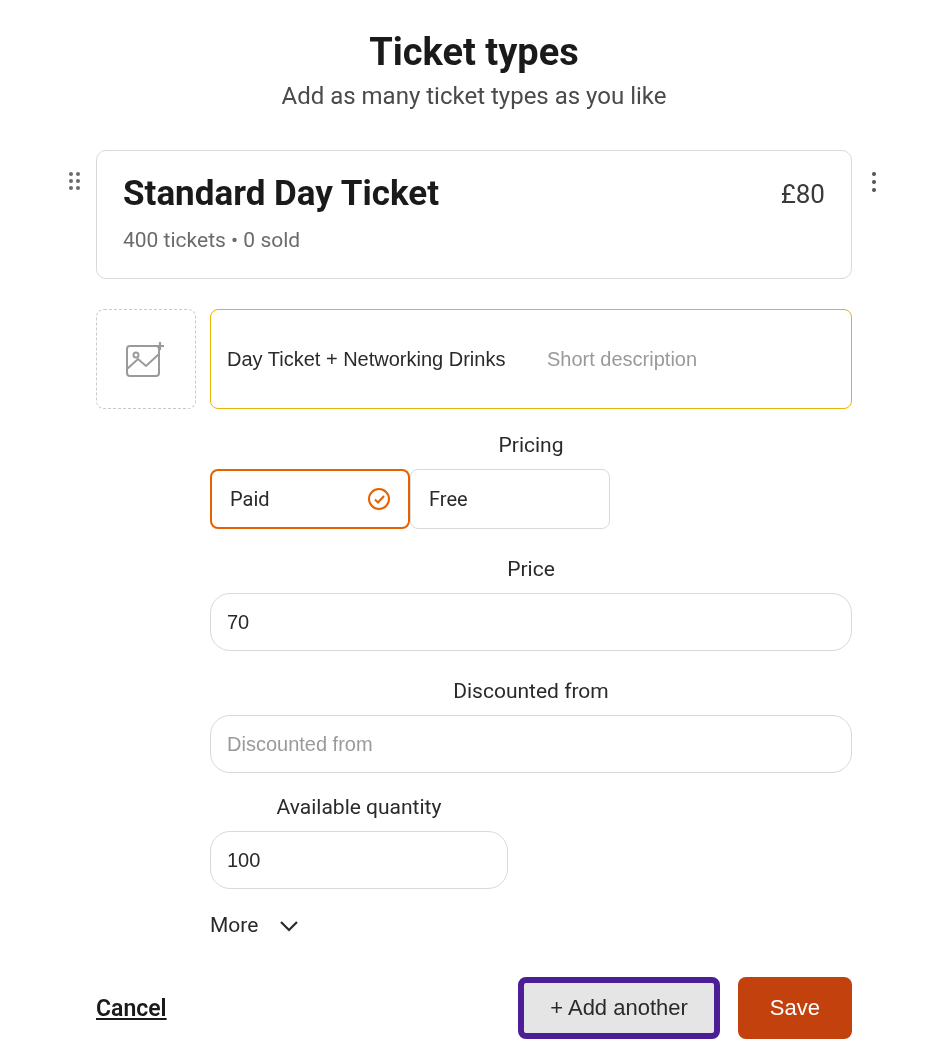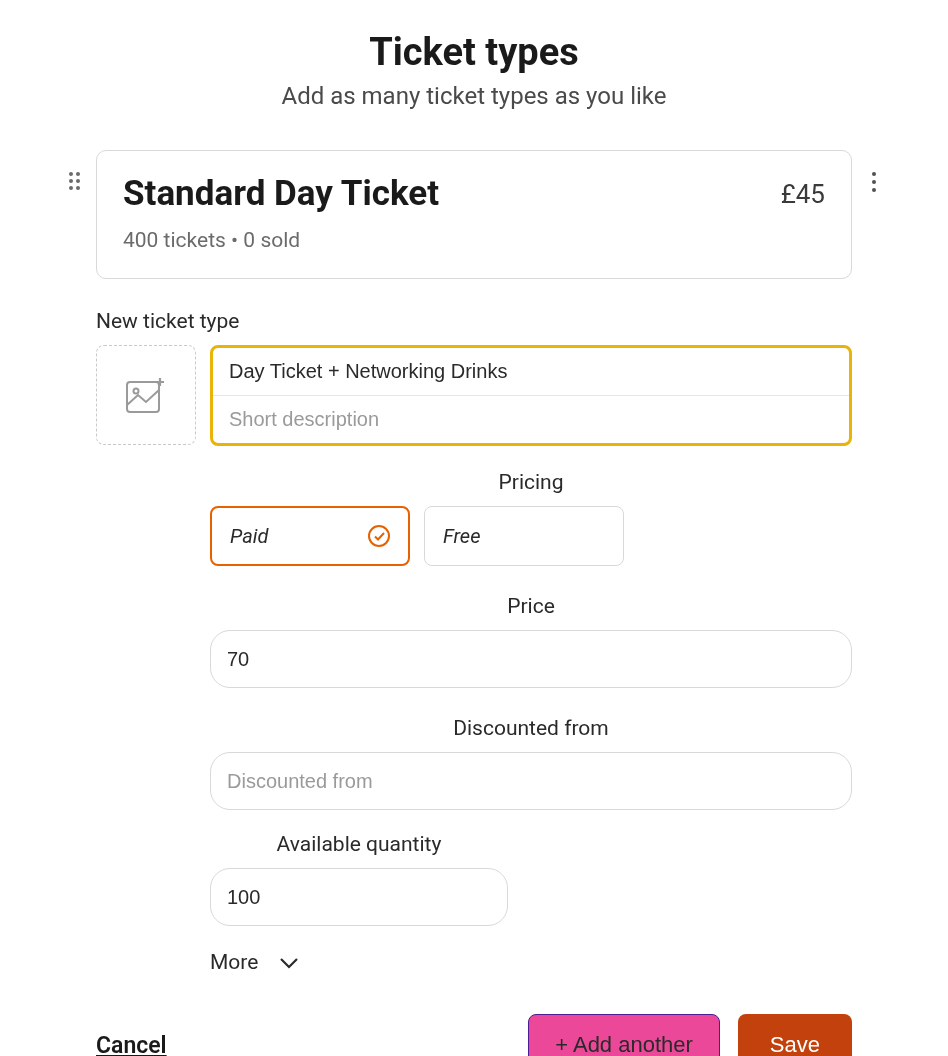--- a/index.html
+++ b/index.html
@@ -118,25 +118,26 @@
       border-radius: 8px;
       display: flex;
       align-items: center;
       justify-content: center;
       cursor: pointer;
       color: #9a9a9a;
       flex-shrink: 0;
     }
     .text-fields {
       flex: 1;
-      border: 3px solid #eab308;
+      border: 1px solid #eab308;
       border-radius: 8px;
       display: flex;
-      flex-direction: column;
+      flex-direction: row;
       overflow: hidden;
+      align-items: center;
     }
     .text-fields input {
       border: none;
       padding: 12px 16px;
       font-size: 20px;
       outline: none;
       width: 100%;
       background: transparent;
       color: #2a2a2a;
     }
@@ -151,23 +152,21 @@
       margin-left: 114px;
     }
     .form-label {
       font-size: 21px;
       color: #2a2a2a;
       margin-bottom: 12px;
       text-align: center;
     }
     .pricing-options {
       display: flex;
-      gap: 14px;
       margin-bottom: 28px;
-      font-style: italic;
     }
     .price-option {
       width: 200px;
       height: 60px;
       border: 1px solid #d9d9d9;
       border-radius: 8px;
       display: flex;
       align-items: center;
       justify-content: space-between;
       padding: 0 18px;
@@ -250,22 +249,22 @@
       border-radius: 8px;
       font-size: 22px;
       font-weight: 500;
       cursor: pointer;
       display: flex;
       align-items: center;
       justify-content: center;
       padding: 0 26px;
     }
     .btn-outline {
-      border: 1px solid #4c1d95;
-      background: #ec4899;
+      border: 6px solid #4c1d95;
+      background: #e5e5e5;
       color: #2a2a2a;
     }
     .btn-primary {
       border: none;
       background: #c2410c;
       color: #fff;
       padding: 0 32px;
     }
   </style>
 </head>
@@ -283,33 +282,32 @@
         <span></span>
         <span></span>
         <span></span>
         <span></span>
         <span></span>
     </div>
   </div>
   <div class="ticket-card">
     <div class="ticket-card-head">
       <div class="ticket-name">Standard Day Ticket</div>
-      <div class="ticket-price">£45</div>
+      <div class="ticket-price">£80</div>
     </div>
     <div class="ticket-stats">400 tickets • 0 sold</div>
   </div>
   <div class="kebab">
     <span></span>
       <span></span>
       <span></span>
   </div>
 </div>
 
 <div class="new-ticket-section">
-  <div class="section-label">New ticket type</div>
 
   <div class="new-ticket-body">
     <div class="image-upload">
       <svg width="40" height="36" viewBox="0 0 40 36" fill="none" stroke="currentColor" stroke-width="2">
         <rect x="1" y="5" width="32" height="30" rx="3"></rect>
         <circle cx="10" cy="14" r="2.5"></circle>
         <path d="M1 28 L12 18 L20 25 L33 13"></path>
         <path d="M34 1 L34 9 M30 5 L38 5" stroke-width="2.2"></path>
       </svg>
     </div>

